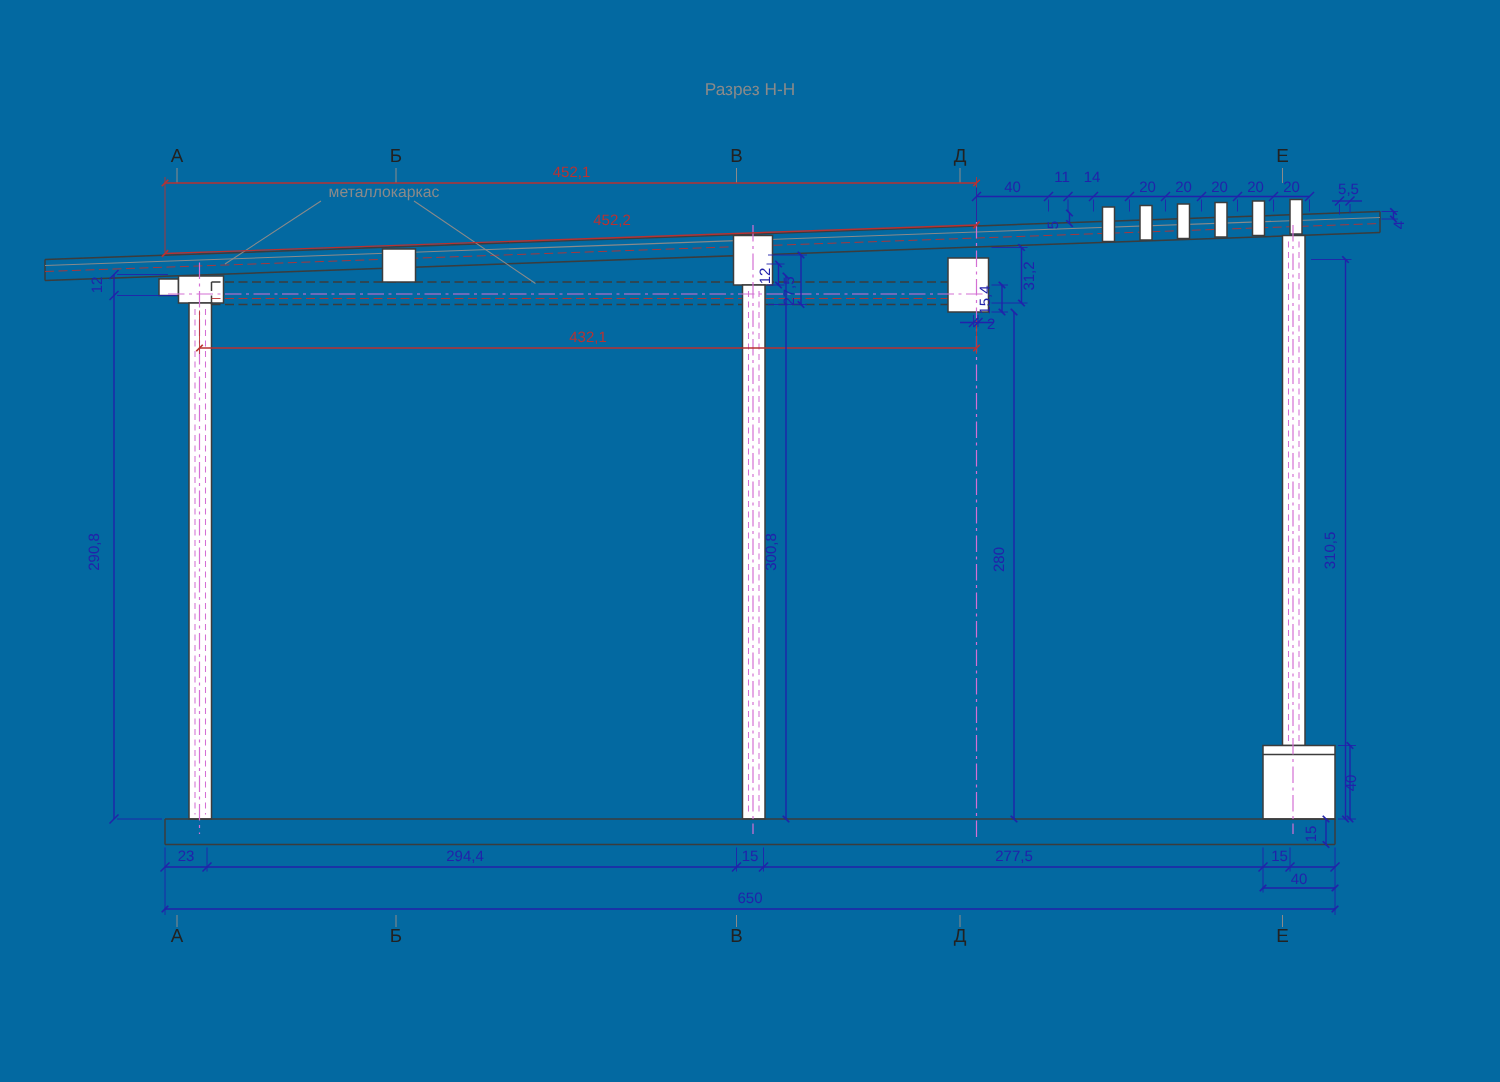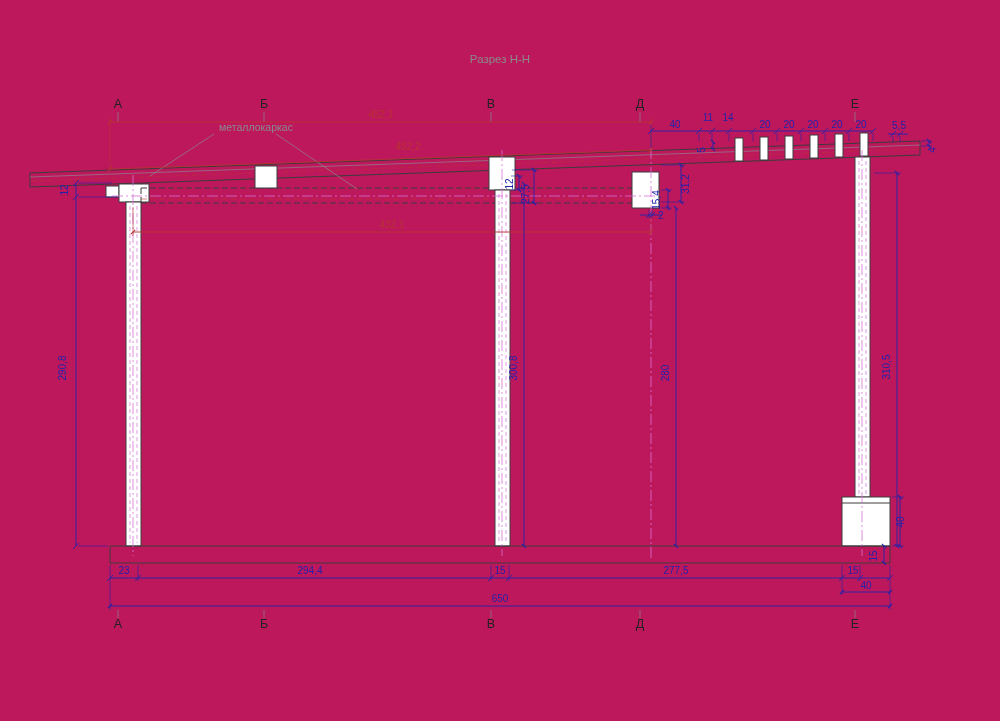--- a/index.html
+++ b/index.html
@@ -1,16 +1,16 @@
 <!DOCTYPE html>
 <html><head>
 <meta charset="utf-8">
 <style>
   html,body{margin:0;padding:0;background:#ffffff;}
-  .page{width:1000px;height:721px;background:#be185d;position:relative;overflow:hidden;
+  .page{width:1000px;height:721px;background:#0369a1;position:relative;overflow:hidden;
         font-family:"Liberation Sans", sans-serif;}
   svg{display:block;}
   
   .k  {stroke:#3c3c3c;stroke-width:1;fill:none;}
   .kf {stroke:#3c3c3c;stroke-width:1;fill:#ffffff;}
   .kt {stroke:#8a8a8a;stroke-width:.7;fill:none;}
   .dash{stroke-dasharray:6 3;}
   .r  {stroke:#b83232;stroke-width:.9;fill:none;}
   .rx {stroke:#b83232;stroke-width:.6;fill:none;}
   .b  {stroke:#2222aa;stroke-width:.9;fill:none;}

